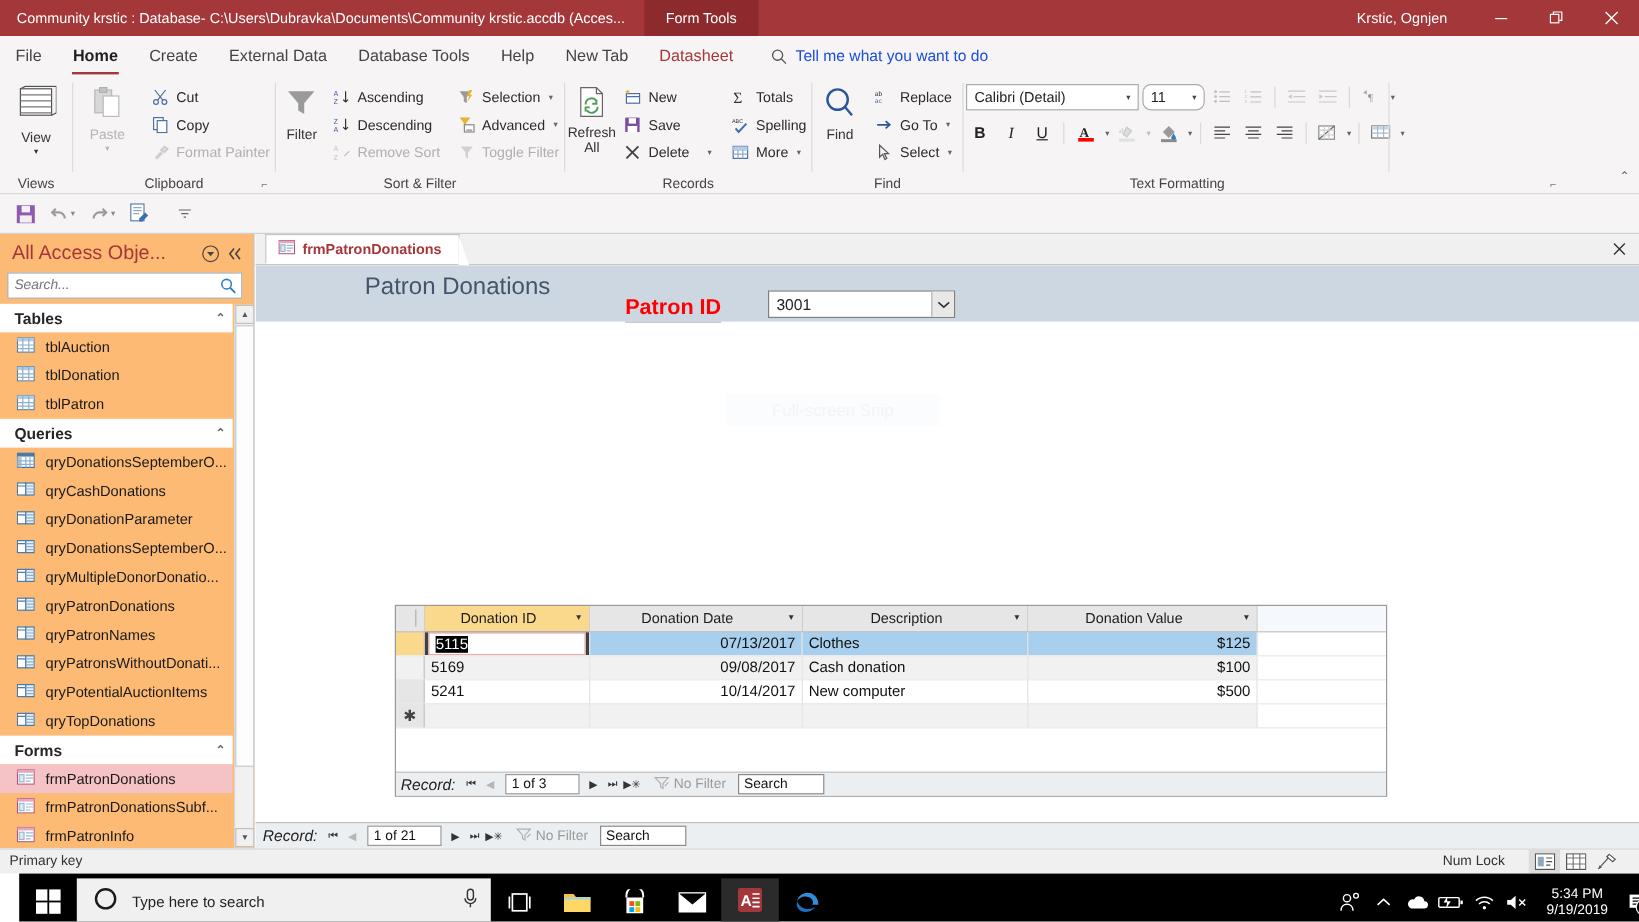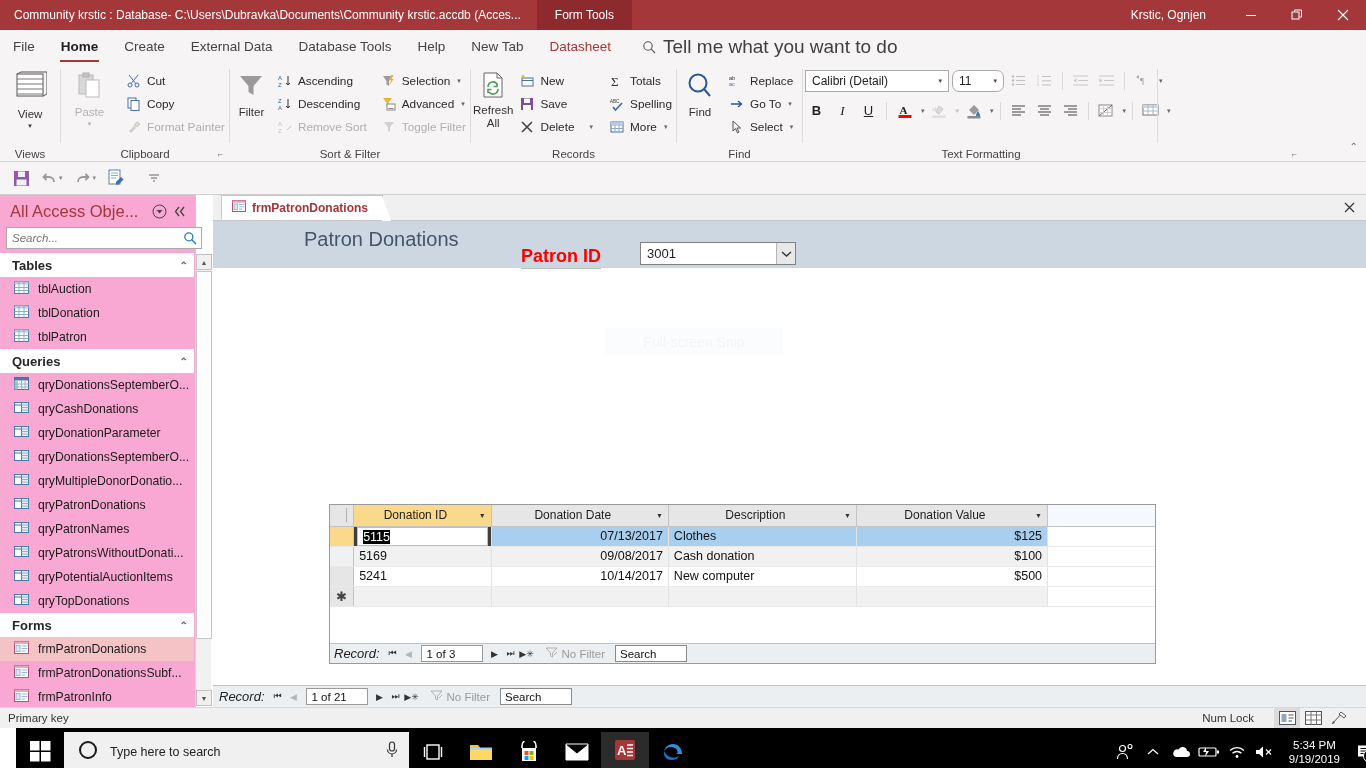--- a/index.html
+++ b/index.html
@@ -42,21 +42,21 @@
   }
   .rtab.file { color: #444; }
   .rtab.active { color: #1f1f1f; font-weight: bold; }
   .rtab.active::after {
     content: ""; position: absolute; left: 12px; right: 12px; bottom: 1px;
     height: 2px; background: #a4373a;
   }
   .rtab.ctx { color: #a4373a; }
   .tellme {
     display: flex; align-items: center; gap: 7px; padding-left: 18px;
-    font-size: 19px; color: #404040;
+    font-size: 13px; color: #1d4ed8;
   }
   .tellme svg { display: block; }
 
   
   .ribbon {
     position: absolute; top: 63px; left: 0; width: 1366px; height: 99px;
     background: #f6f4f4; border-bottom: 1px solid #d4d4d4;
   }
   .rgroup {
     position: absolute; top: 0; height: 99px; display: flex; flex-direction: column;
@@ -108,22 +108,22 @@
   .qat {
     position: absolute; top: 162px; left: 0; width: 1366px; height: 33px;
     background: #f6f4f4; border-bottom: 1px solid #d0d0d0;
     display: flex; align-items: center; padding-left: 8px; gap: 2px;
   }
   .qbtn { width: 26px; height: 26px; display: flex; align-items: center; justify-content: center; }
   .qcar { font-size: 7px; color: #888; margin-left: -5px; }
 
   
   .navpane {
-    position: absolute; top: 195px; left: 0; width: 196px; height: 512px;
-    background: #f9a8d4; border-right: 1px solid #c8c8c8;
+    position: absolute; top: 195px; left: 0; width: 212px; height: 512px;
+    background: #fdba74; border-right: 1px solid #c8c8c8;
   }
   .nav-header {
     height: 32px; display: flex; align-items: center; padding: 0 6px 0 10px;
   }
   .nav-title {
     flex: 1; font-size: 16.5px; color: #a4373a; white-space: nowrap; overflow: hidden;
   }
   .nav-hicon { width: 20px; display: flex; align-items: center; justify-content: center; color: #444; }
   .nav-search {
     margin: 0 8px 0 6px; height: 22px; border: 1px solid #a9a9a9; background: #fff;

